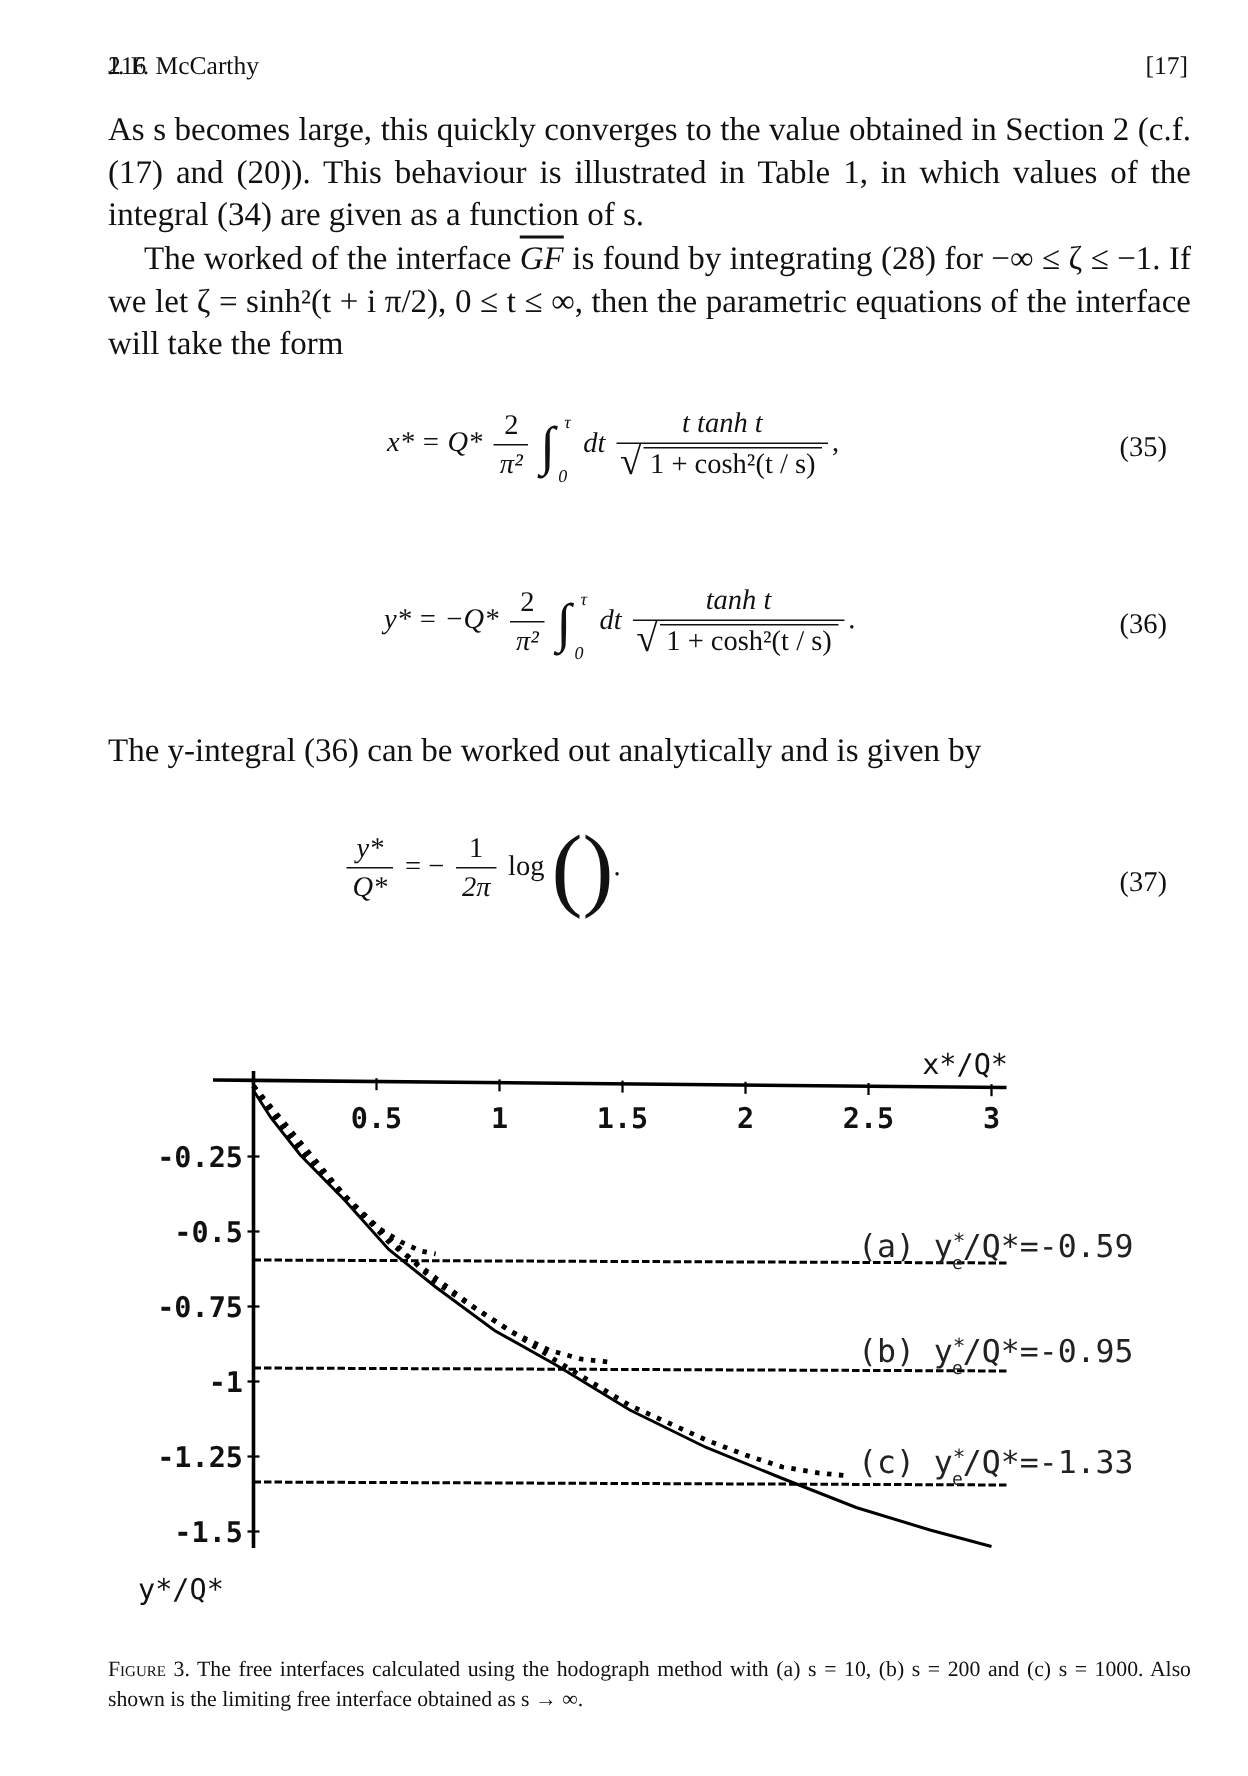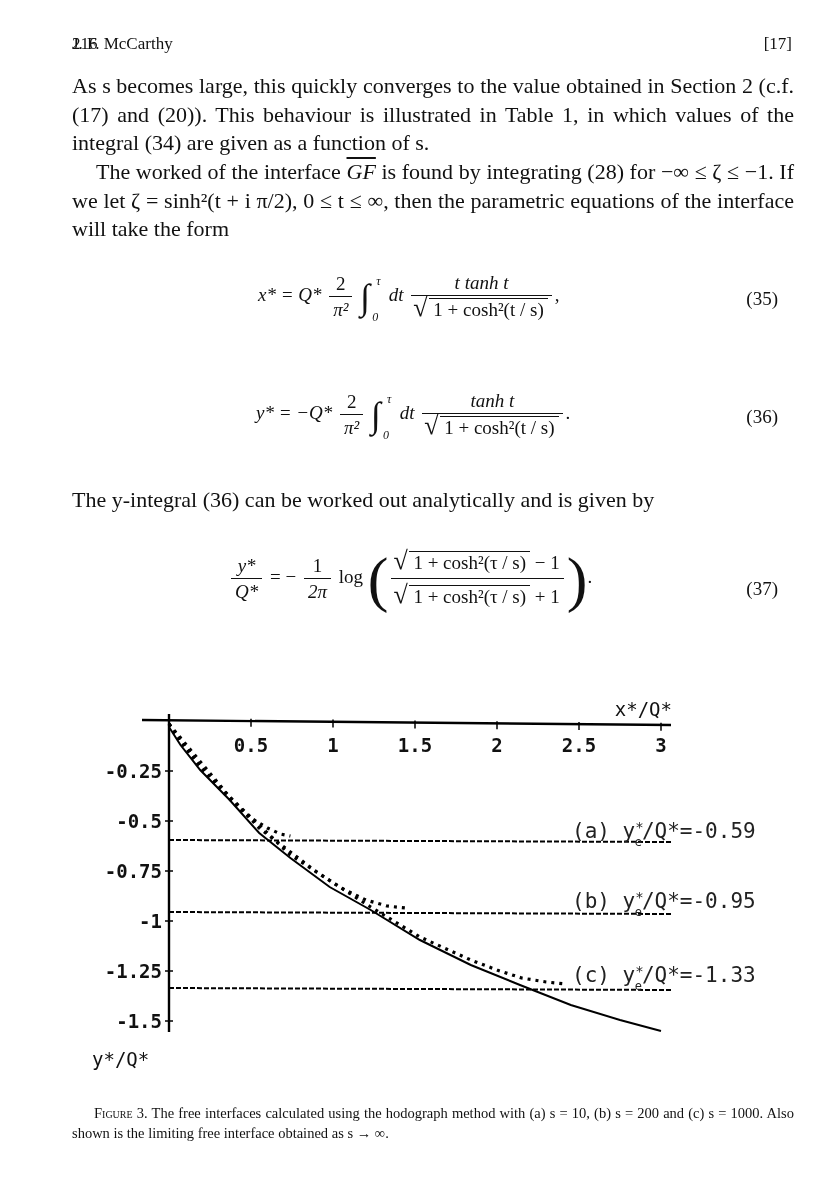--- a/index.html
+++ b/index.html
@@ -89,24 +89,21 @@
     <span class="frac">
         <span class="num it">y*</span>
         <span class="den it">Q*</span>
       </span>
     <span>= −</span>
     <span class="frac">
         <span class="num">1</span>
         <span class="den it">2π</span>
       </span>
     <span>log</span>
-    <span class="paren">(</span><span class="frac">
-        <span class="num" style="padding-bottom:4px;"><span class="sqrt">1 + cosh²(τ / s)</span><span> − 1</span></span>
-        <span class="den" style="padding-top:6px;"><span class="sqrt">1 + cosh²(τ / s)</span><span> + 1</span></span>
-      </span><span class="paren">)</span><span>.</span>
+    <span class="paren">(</span><span class="paren">)</span><span>.</span>
   </div>
   <span class="eqnum" style="top:38px;">(37)</span>
 </div>
 
 <svg class="abs" id="chart" style="left:0; top:0;" width="832" height="1184">
   <g id="chart-axes">
       <line x1="142" y1="720" x2="671" y2="725" stroke="#000" stroke-width="2.4"></line>
       <line x1="169" y1="714" x2="169" y2="1032" stroke="#000" stroke-width="2.4"></line>
       <line x1="251" y1="718.8" x2="251" y2="726.8" stroke="#000" stroke-width="1.5"></line>
       <text x="251" y="752" text-anchor="middle" font-size="19" font-weight="bold" fill="#111">0.5</text>
@@ -147,15 +144,15 @@
       <polyline points="169.0,724.0 229.7,797.0 290.4,855.0 370.7,907.0 419.9,937.0 470.8,960.0 497.0,970.0 521.6,978.0 546.2,982.0 565.9,984.0" fill="none" stroke="#000" stroke-width="3.2" stroke-dasharray="3,5"></polyline>
     </g>
   <g id="chart-labels">
       <text x="572" y="838" font-size="21" fill="#222" font-family="&quot;DejaVu Sans&quot;, sans-serif"><tspan>(a) y</tspan><tspan font-size="14" dy="-6">*</tspan><tspan font-size="12" dx="-9" dy="14">e</tspan><tspan dy="-8">/Q*=-0.59</tspan></text>
       <text x="572" y="908" font-size="21" fill="#222" font-family="&quot;DejaVu Sans&quot;, sans-serif"><tspan>(b) y</tspan><tspan font-size="14" dy="-6">*</tspan><tspan font-size="12" dx="-9" dy="14">e</tspan><tspan dy="-8">/Q*=-0.95</tspan></text>
       <text x="572" y="982" font-size="21" fill="#222" font-family="&quot;DejaVu Sans&quot;, sans-serif"><tspan>(c) y</tspan><tspan font-size="14" dy="-6">*</tspan><tspan font-size="12" dx="-9" dy="14">e</tspan><tspan dy="-8">/Q*=-1.33</tspan></text>
     </g>
 </svg>
 
 <div class="abs caption">
-  <span style="margin-left:22px;" class="sc">Figure 3.</span>
+  <span style="" class="sc">Figure 3.</span>
   <span>The free interfaces calculated using the hodograph method with (a) s = 10, (b) s = 200 and (c) s = 1000. Also shown is the limiting free interface obtained as s → ∞.</span>
 </div>
 
 </body></html>

